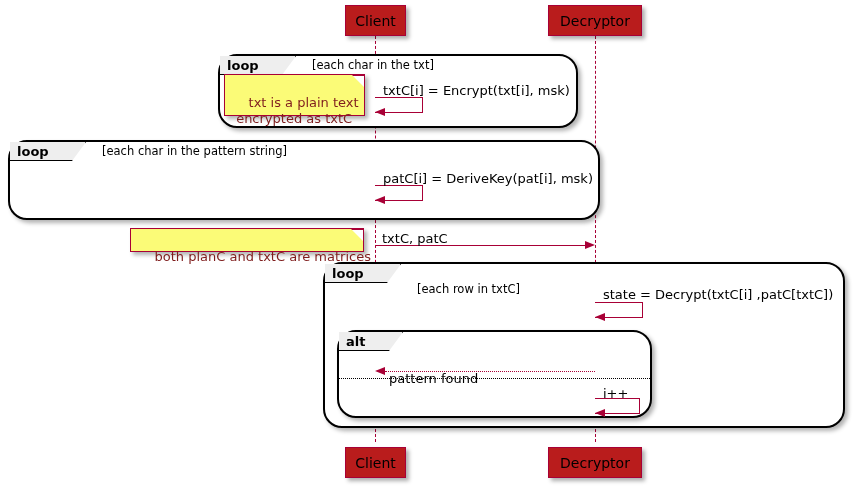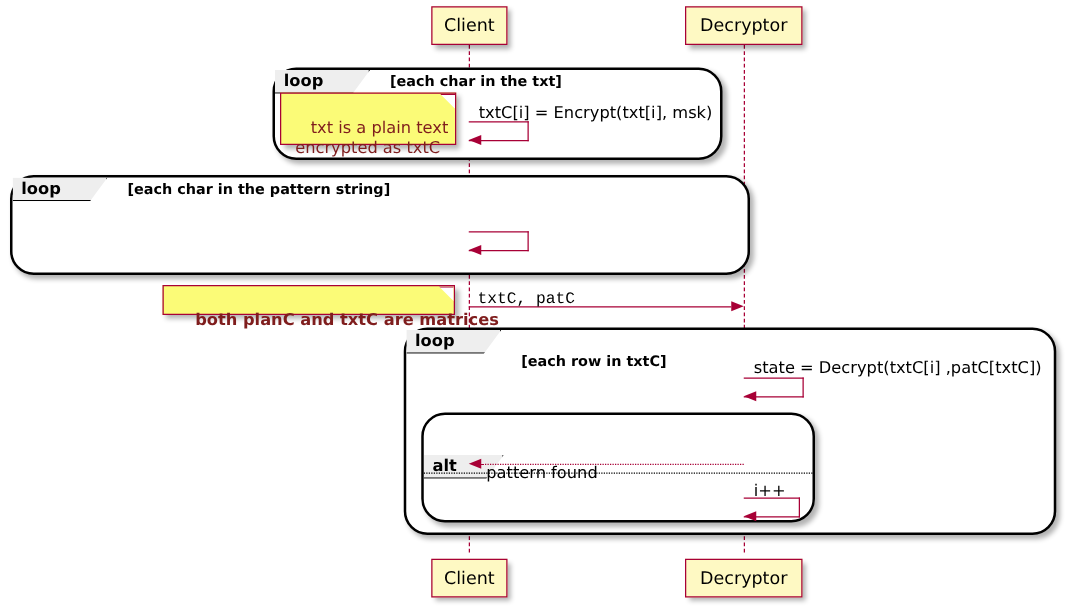--- a/index.html
+++ b/index.html
@@ -18,21 +18,21 @@
     position: absolute;
     left: 0; top: 0;
     width: 860px;
     height: 490px;
   }
 
   
   .participant {
     position: absolute;
     box-sizing: border-box;
-    background: #fef9c3;
+    background: #b91c1c;
     border: 1.5px solid #A80036;
     color: #000000;
     font-size: 14px;
     line-height: 1;
     display: flex;
     align-items: center;
     justify-content: center;
     box-shadow: 3px 3px 4px rgba(0,0,0,0.32);
     z-index: 40;
   }
@@ -71,21 +71,21 @@
     padding-right: 20px;
     font-size: 13px;
     font-weight: bold;
     color: #000000;
     clip-path: polygon(0 0, 100% 0, calc(100% - 14px) 100%, 0 100%);
   }
   .frag-guard {
     position: absolute;
     top: 2px;
     font-size: 11.5px;
-    font-weight: bold;
+    font-weight: normal;
     color: #000000;
     white-space: nowrap;
     text-align: center;
   }
   .frag-divider {
     position: absolute;
     height: 0;
     border-top: 1.4px dotted #000000;
   }
 
@@ -181,46 +181,47 @@
     <span class="foldline"></span>
   </div>
 
   <div class="fragment filled" style="left:8px; top:140px; width:592px; height:80px;">
     <div class="frag-tab" style="width:76px;">
       <span>loop</span>
     </div>
     <div class="frag-guard" style="left:92px;">[each char in the pattern string]</div>
   </div>
 
+  <div class="msg-label" style="left:383px; top:172px;">patC[i] = DeriveKey(pat[i], msk)</div>
   <div class="selfloop" style="left:375px; top:185px; width:48px; height:16px;"></div>
   <div class="arrow-left" style="left:375px; top:196px;"></div>
 
 
-  <div class="msg-label" style="left:382px; top:232px;font-family:Liberation Mono, monospace;">txtC, patC</div>
+  <div class="msg-label" style="left:382px; top:232px;">txtC, patC</div>
   <div class="msg-line" style="left:375px; top:245px; width:210px;"></div>
   <div class="arrow-right" style="left:585px; top:240.5px;"></div>
 
-  <div class="note" style="left:130px; top:228px; width:234px; height:24px;font-weight:bold;">
+  <div class="note" style="left:130px; top:228px; width:234px; height:24px;">
     <span>both planC and txtC are matrices</span>
     <span class="foldline"></span>
   </div>
 
   <div class="fragment filled" style="left:323px; top:262px; width:522px; height:166px;">
     <div class="frag-tab" style="width:76px;">
       <span>loop</span>
     </div>
     <div class="frag-guard" style="left:92px;margin-top:16px;">[each row in txtC]</div>
   </div>
 
   <div class="msg-label" style="left:603px; top:288px;">state = Decrypt(txtC[i] ,patC[txtC])</div>
   <div class="selfloop" style="left:595px; top:302px; width:48px; height:16px;"></div>
   <div class="arrow-left" style="left:595px; top:313px;"></div>
 
   <div class="fragment filled" style="left:337px; top:330px; width:315px; height:88px;">
-    <div class="frag-tab" style="width:64px;margin-top:32px;">
+    <div class="frag-tab" style="width:64px;">
       <span>alt</span>
     </div>
     <div class="frag-divider" style="left:0px; top:46px; width:311px;"></div>
   </div>
 
   <div class="msg-label" style="left:389px; top:356px;margin-top:16px;">pattern found</div>
   <div class="msg-line dotted" style="left:385px; top:371px; width:210px;"></div>
   <div class="arrow-left" style="left:375px; top:366.5px;"></div>
 
   <div class="msg-label" style="left:603px; top:387px;">i++</div>

